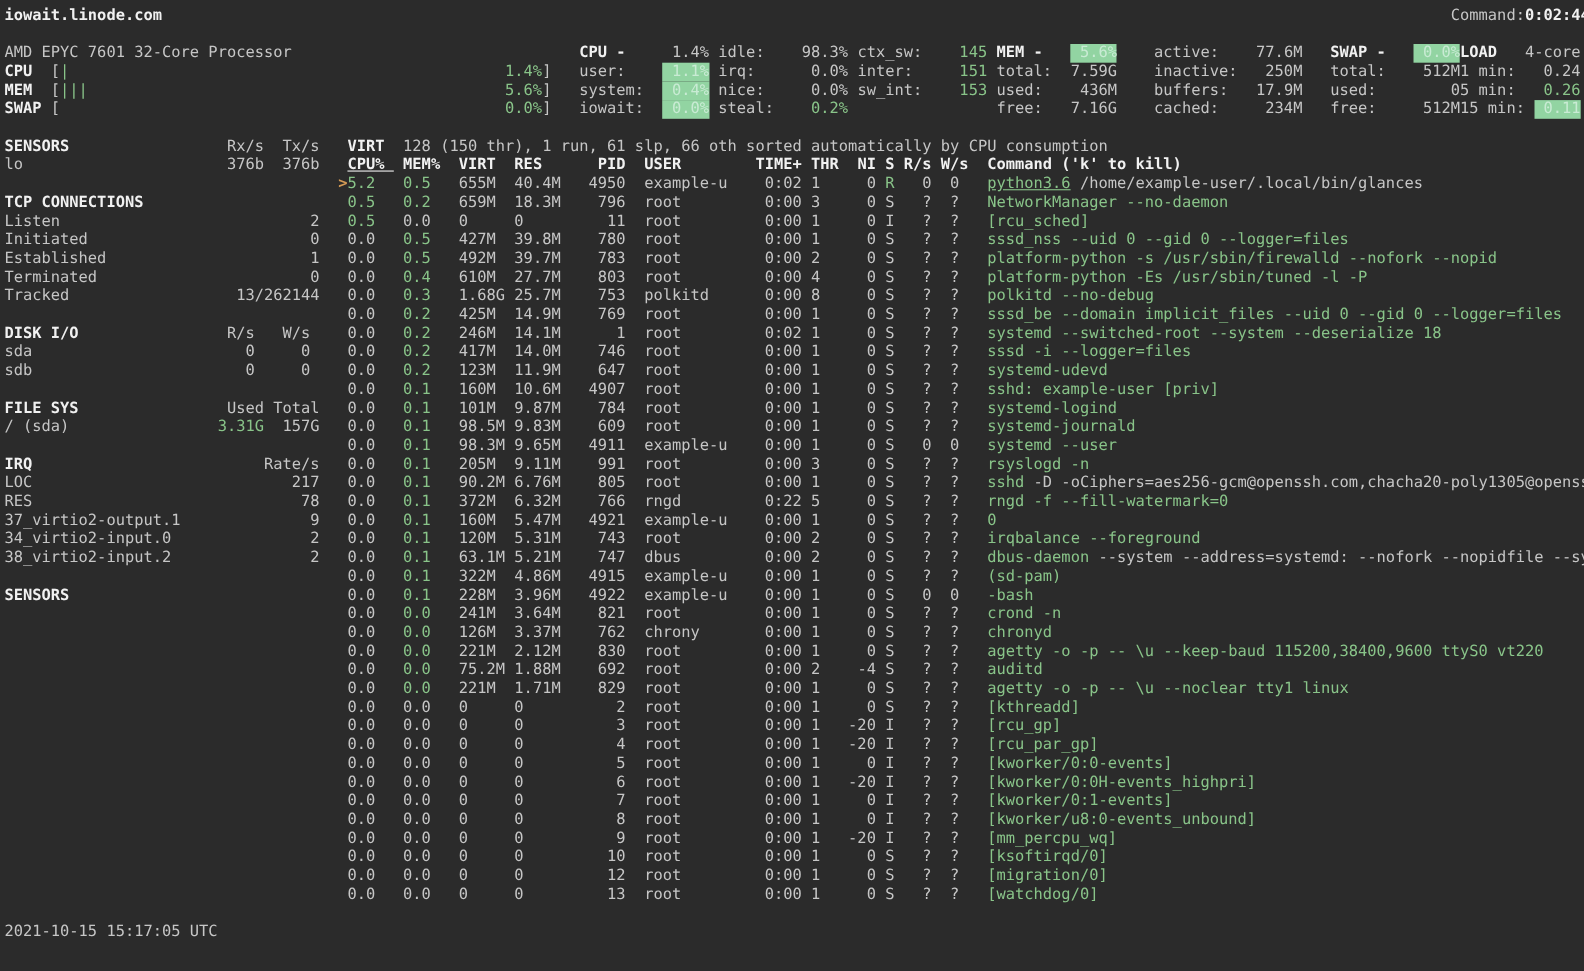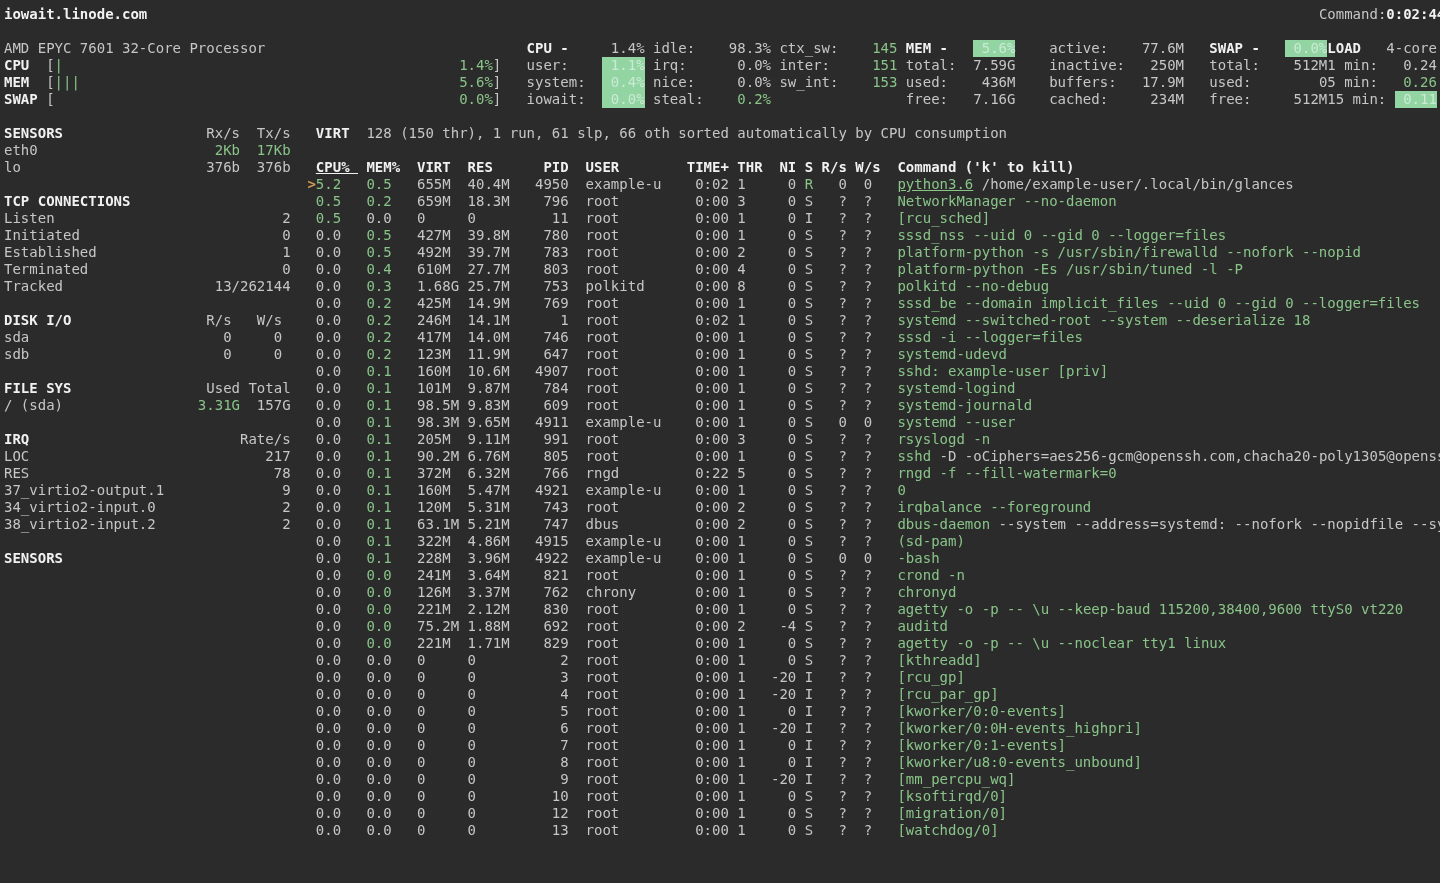--- a/index.html
+++ b/index.html
@@ -22,21 +22,20 @@
 
 <div id="term">
     <div class="ln"><span class="w" style="left: 0ch;">iowait.linode.com</span><span class="d" style="left: 156ch;">Command:</span><span class="w" style="left: 164ch;">0:02:44</span></div>
     <div class="ln"></div>
     <div class="ln"><span class="d" style="left: 0ch;">AMD EPYC 7601 32-Core Processor</span><span class="w" style="left: 62ch;">CPU -</span><span class="d" style="left: 72ch;">1.4%</span><span class="d" style="left: 77ch;">idle:</span><span class="d" style="left: 86ch;">98.3%</span><span class="d" style="left: 92ch;">ctx_sw:</span><span class="g" style="left: 103ch;">145</span><span class="w" style="left: 107ch;">MEM -</span><span class="hl" style="left: 115ch;"> 5.6%</span><span class="d" style="left: 124ch;">active:</span><span class="d" style="left: 135ch;">77.6M</span><span class="w" style="left: 143ch;">SWAP -</span><span class="hl" style="left: 152ch;"> 0.0%</span><span class="w" style="left: 157ch;">LOAD</span><span class="d" style="left: 164ch;">4-core</span></div>
     <div class="ln"><span class="w" style="left: 0ch;">CPU</span><span class="d" style="left: 5ch;">[</span><span class="g" style="left: 6ch;">|</span><span class="g" style="left: 54ch;">1.4%</span><span class="d" style="left: 58ch;">]</span><span class="d" style="left: 62ch;">user:</span><span class="hl" style="left: 71ch;"> 1.1%</span><span class="d" style="left: 77ch;">irq:</span><span class="d" style="left: 87ch;">0.0%</span><span class="d" style="left: 92ch;">inter:</span><span class="g" style="left: 103ch;">151</span><span class="d" style="left: 107ch;">total:</span><span class="d" style="left: 115ch;">7.59G</span><span class="d" style="left: 124ch;">inactive:</span><span class="d" style="left: 136ch;">250M</span><span class="d" style="left: 143ch;">total:</span><span class="d" style="left: 153ch;">512M</span><span class="d" style="left: 157ch;">1 min:</span><span class="d" style="left: 166ch;">0.24</span></div>
     <div class="ln"><span class="w" style="left: 0ch;">MEM</span><span class="d" style="left: 5ch;">[</span><span class="g" style="left: 6ch;">|||</span><span class="g" style="left: 54ch;">5.6%</span><span class="d" style="left: 58ch;">]</span><span class="d" style="left: 62ch;">system:</span><span class="hl" style="left: 71ch;"> 0.4%</span><span class="d" style="left: 77ch;">nice:</span><span class="d" style="left: 87ch;">0.0%</span><span class="d" style="left: 92ch;">sw_int:</span><span class="g" style="left: 103ch;">153</span><span class="d" style="left: 107ch;">used:</span><span class="d" style="left: 116ch;">436M</span><span class="d" style="left: 124ch;">buffers:</span><span class="d" style="left: 135ch;">17.9M</span><span class="d" style="left: 143ch;">used:</span><span class="d" style="left: 156ch;">0</span><span class="d" style="left: 157ch;">5 min:</span><span class="g" style="left: 166ch;">0.26</span></div>
     <div class="ln"><span class="w" style="left: 0ch;">SWAP</span><span class="d" style="left: 5ch;">[</span><span class="g" style="left: 54ch;">0.0%</span><span class="d" style="left: 58ch;">]</span><span class="d" style="left: 62ch;">iowait:</span><span class="hl" style="left: 71ch;"> 0.0%</span><span class="d" style="left: 77ch;">steal:</span><span class="g" style="left: 87ch;">0.2%</span><span class="d" style="left: 107ch;">free:</span><span class="d" style="left: 115ch;">7.16G</span><span class="d" style="left: 124ch;">cached:</span><span class="d" style="left: 136ch;">234M</span><span class="d" style="left: 143ch;">free:</span><span class="d" style="left: 153ch;">512M</span><span class="d" style="left: 157ch;">15 min:</span><span class="hl" style="left: 165ch;"> 0.11</span></div>
     <div class="ln"></div>
     <div class="ln"><span class="w" style="left: 0ch;">SENSORS</span><span class="d" style="left: 24ch;">Rx/s</span><span class="d" style="left: 30ch;">Tx/s</span><span class="w" style="left: 37ch;">VIRT</span><span class="d" style="left: 43ch;">128 (150 thr), 1 run, 61 slp, 66 oth sorted automatically by CPU consumption</span></div>
-    <div class="ln"><span class="d" style="left: 0ch;">eth0</span><span class="g" style="left: 25ch;">2Kb</span><span class="g" style="left: 30ch;">17Kb</span></div>
     <div class="ln"><span class="d" style="left: 0ch;">lo</span><span class="d" style="left: 24ch;">376b</span><span class="d" style="left: 30ch;">376b</span><span class="wu" style="left: 37ch;">CPU% </span><span class="w" style="left: 43ch;">MEM%</span><span class="w" style="left: 49ch;">VIRT</span><span class="w" style="left: 55ch;">RES</span><span class="w" style="left: 64ch;">PID</span><span class="w" style="left: 69ch;">USER</span><span class="w" style="left: 81ch;">TIME+</span><span class="w" style="left: 87ch;">THR</span><span class="w" style="left: 92ch;">NI</span><span class="w" style="left: 95ch;">S</span><span class="w" style="left: 97ch;">R/s</span><span class="w" style="left: 101ch;">W/s</span><span class="w" style="left: 106ch;">Command ('k' to kill)</span></div>
     <div class="ln"><span class="o" style="left: 36ch;">&gt;</span><span class="g" style="left: 37ch;">5.2</span><span class="g" style="left: 43ch;">0.5</span><span class="d" style="left: 49ch;">655M</span><span class="d" style="left: 55ch;">40.4M</span><span class="d" style="left: 63ch;">4950</span><span class="d" style="left: 69ch;">example-u</span><span class="d" style="left: 82ch;">0:02</span><span class="d" style="left: 87ch;">1</span><span class="d" style="left: 93ch;">0</span><span class="g" style="left: 95ch;">R</span><span class="d" style="left: 99ch;">0</span><span class="d" style="left: 102ch;">0</span><span class="g u" style="left: 106ch;">python3.6</span><span class="d" style="left: 115ch;"> /home/example-user/.local/bin/glances</span></div>
     <div class="ln"><span class="w" style="left: 0ch;">TCP CONNECTIONS</span><span class="g" style="left: 37ch;">0.5</span><span class="g" style="left: 43ch;">0.2</span><span class="d" style="left: 49ch;">659M</span><span class="d" style="left: 55ch;">18.3M</span><span class="d" style="left: 64ch;">796</span><span class="d" style="left: 69ch;">root</span><span class="d" style="left: 82ch;">0:00</span><span class="d" style="left: 87ch;">3</span><span class="d" style="left: 93ch;">0</span><span class="d" style="left: 95ch;">S</span><span class="d" style="left: 99ch;">?</span><span class="d" style="left: 102ch;">?</span><span class="g" style="left: 106ch;">NetworkManager</span><span class="g" style="left: 120ch;"> --no-daemon</span></div>
     <div class="ln"><span class="d" style="left: 0ch;">Listen</span><span class="d" style="left: 33ch;">2</span><span class="g" style="left: 37ch;">0.5</span><span class="d" style="left: 43ch;">0.0</span><span class="d" style="left: 49ch;">0</span><span class="d" style="left: 55ch;">0</span><span class="d" style="left: 65ch;">11</span><span class="d" style="left: 69ch;">root</span><span class="d" style="left: 82ch;">0:00</span><span class="d" style="left: 87ch;">1</span><span class="d" style="left: 93ch;">0</span><span class="d" style="left: 95ch;">I</span><span class="d" style="left: 99ch;">?</span><span class="d" style="left: 102ch;">?</span><span class="g" style="left: 106ch;">[rcu_sched]</span></div>
     <div class="ln"><span class="d" style="left: 0ch;">Initiated</span><span class="d" style="left: 33ch;">0</span><span class="d" style="left: 37ch;">0.0</span><span class="g" style="left: 43ch;">0.5</span><span class="d" style="left: 49ch;">427M</span><span class="d" style="left: 55ch;">39.8M</span><span class="d" style="left: 64ch;">780</span><span class="d" style="left: 69ch;">root</span><span class="d" style="left: 82ch;">0:00</span><span class="d" style="left: 87ch;">1</span><span class="d" style="left: 93ch;">0</span><span class="d" style="left: 95ch;">S</span><span class="d" style="left: 99ch;">?</span><span class="d" style="left: 102ch;">?</span><span class="g" style="left: 106ch;">sssd_nss</span><span class="g" style="left: 114ch;"> --uid 0 --gid 0 --logger=files</span></div>
     <div class="ln"><span class="d" style="left: 0ch;">Established</span><span class="d" style="left: 33ch;">1</span><span class="d" style="left: 37ch;">0.0</span><span class="g" style="left: 43ch;">0.5</span><span class="d" style="left: 49ch;">492M</span><span class="d" style="left: 55ch;">39.7M</span><span class="d" style="left: 64ch;">783</span><span class="d" style="left: 69ch;">root</span><span class="d" style="left: 82ch;">0:00</span><span class="d" style="left: 87ch;">2</span><span class="d" style="left: 93ch;">0</span><span class="d" style="left: 95ch;">S</span><span class="d" style="left: 99ch;">?</span><span class="d" style="left: 102ch;">?</span><span class="g" style="left: 106ch;">platform-python</span><span class="g" style="left: 121ch;"> -s /usr/sbin/firewalld --nofork --nopid</span></div>
     <div class="ln"><span class="d" style="left: 0ch;">Terminated</span><span class="d" style="left: 33ch;">0</span><span class="d" style="left: 37ch;">0.0</span><span class="g" style="left: 43ch;">0.4</span><span class="d" style="left: 49ch;">610M</span><span class="d" style="left: 55ch;">27.7M</span><span class="d" style="left: 64ch;">803</span><span class="d" style="left: 69ch;">root</span><span class="d" style="left: 82ch;">0:00</span><span class="d" style="left: 87ch;">4</span><span class="d" style="left: 93ch;">0</span><span class="d" style="left: 95ch;">S</span><span class="d" style="left: 99ch;">?</span><span class="d" style="left: 102ch;">?</span><span class="g" style="left: 106ch;">platform-python</span><span class="g" style="left: 121ch;"> -Es /usr/sbin/tuned -l -P</span></div>
     <div class="ln"><span class="d" style="left: 0ch;">Tracked</span><span class="d" style="left: 25ch;">13/262144</span><span class="d" style="left: 37ch;">0.0</span><span class="g" style="left: 43ch;">0.3</span><span class="d" style="left: 49ch;">1.68G</span><span class="d" style="left: 55ch;">25.7M</span><span class="d" style="left: 64ch;">753</span><span class="d" style="left: 69ch;">polkitd</span><span class="d" style="left: 82ch;">0:00</span><span class="d" style="left: 87ch;">8</span><span class="d" style="left: 93ch;">0</span><span class="d" style="left: 95ch;">S</span><span class="d" style="left: 99ch;">?</span><span class="d" style="left: 102ch;">?</span><span class="g" style="left: 106ch;">polkitd</span><span class="g" style="left: 113ch;"> --no-debug</span></div>
     <div class="ln"><span class="d" style="left: 37ch;">0.0</span><span class="g" style="left: 43ch;">0.2</span><span class="d" style="left: 49ch;">425M</span><span class="d" style="left: 55ch;">14.9M</span><span class="d" style="left: 64ch;">769</span><span class="d" style="left: 69ch;">root</span><span class="d" style="left: 82ch;">0:00</span><span class="d" style="left: 87ch;">1</span><span class="d" style="left: 93ch;">0</span><span class="d" style="left: 95ch;">S</span><span class="d" style="left: 99ch;">?</span><span class="d" style="left: 102ch;">?</span><span class="g" style="left: 106ch;">sssd_be</span><span class="g" style="left: 113ch;"> --domain implicit_files --uid 0 --gid 0 --logger=files</span></div>
     <div class="ln"><span class="w" style="left: 0ch;">DISK I/O</span><span class="d" style="left: 24ch;">R/s</span><span class="d" style="left: 30ch;">W/s</span><span class="d" style="left: 37ch;">0.0</span><span class="g" style="left: 43ch;">0.2</span><span class="d" style="left: 49ch;">246M</span><span class="d" style="left: 55ch;">14.1M</span><span class="d" style="left: 66ch;">1</span><span class="d" style="left: 69ch;">root</span><span class="d" style="left: 82ch;">0:02</span><span class="d" style="left: 87ch;">1</span><span class="d" style="left: 93ch;">0</span><span class="d" style="left: 95ch;">S</span><span class="d" style="left: 99ch;">?</span><span class="d" style="left: 102ch;">?</span><span class="g" style="left: 106ch;">systemd</span><span class="g" style="left: 113ch;"> --switched-root --system --deserialize 18</span></div>
@@ -64,14 +63,15 @@
     <div class="ln"><span class="d" style="left: 37ch;">0.0</span><span class="d" style="left: 43ch;">0.0</span><span class="d" style="left: 49ch;">0</span><span class="d" style="left: 55ch;">0</span><span class="d" style="left: 66ch;">4</span><span class="d" style="left: 69ch;">root</span><span class="d" style="left: 82ch;">0:00</span><span class="d" style="left: 87ch;">1</span><span class="d" style="left: 91ch;">-20</span><span class="d" style="left: 95ch;">I</span><span class="d" style="left: 99ch;">?</span><span class="d" style="left: 102ch;">?</span><span class="g" style="left: 106ch;">[rcu_par_gp]</span></div>
     <div class="ln"><span class="d" style="left: 37ch;">0.0</span><span class="d" style="left: 43ch;">0.0</span><span class="d" style="left: 49ch;">0</span><span class="d" style="left: 55ch;">0</span><span class="d" style="left: 66ch;">5</span><span class="d" style="left: 69ch;">root</span><span class="d" style="left: 82ch;">0:00</span><span class="d" style="left: 87ch;">1</span><span class="d" style="left: 93ch;">0</span><span class="d" style="left: 95ch;">I</span><span class="d" style="left: 99ch;">?</span><span class="d" style="left: 102ch;">?</span><span class="g" style="left: 106ch;">[kworker/0:0-events]</span></div>
     <div class="ln"><span class="d" style="left: 37ch;">0.0</span><span class="d" style="left: 43ch;">0.0</span><span class="d" style="left: 49ch;">0</span><span class="d" style="left: 55ch;">0</span><span class="d" style="left: 66ch;">6</span><span class="d" style="left: 69ch;">root</span><span class="d" style="left: 82ch;">0:00</span><span class="d" style="left: 87ch;">1</span><span class="d" style="left: 91ch;">-20</span><span class="d" style="left: 95ch;">I</span><span class="d" style="left: 99ch;">?</span><span class="d" style="left: 102ch;">?</span><span class="g" style="left: 106ch;">[kworker/0:0H-events_highpri]</span></div>
     <div class="ln"><span class="d" style="left: 37ch;">0.0</span><span class="d" style="left: 43ch;">0.0</span><span class="d" style="left: 49ch;">0</span><span class="d" style="left: 55ch;">0</span><span class="d" style="left: 66ch;">7</span><span class="d" style="left: 69ch;">root</span><span class="d" style="left: 82ch;">0:00</span><span class="d" style="left: 87ch;">1</span><span class="d" style="left: 93ch;">0</span><span class="d" style="left: 95ch;">I</span><span class="d" style="left: 99ch;">?</span><span class="d" style="left: 102ch;">?</span><span class="g" style="left: 106ch;">[kworker/0:1-events]</span></div>
     <div class="ln"><span class="d" style="left: 37ch;">0.0</span><span class="d" style="left: 43ch;">0.0</span><span class="d" style="left: 49ch;">0</span><span class="d" style="left: 55ch;">0</span><span class="d" style="left: 66ch;">8</span><span class="d" style="left: 69ch;">root</span><span class="d" style="left: 82ch;">0:00</span><span class="d" style="left: 87ch;">1</span><span class="d" style="left: 93ch;">0</span><span class="d" style="left: 95ch;">I</span><span class="d" style="left: 99ch;">?</span><span class="d" style="left: 102ch;">?</span><span class="g" style="left: 106ch;">[kworker/u8:0-events_unbound]</span></div>
     <div class="ln"><span class="d" style="left: 37ch;">0.0</span><span class="d" style="left: 43ch;">0.0</span><span class="d" style="left: 49ch;">0</span><span class="d" style="left: 55ch;">0</span><span class="d" style="left: 66ch;">9</span><span class="d" style="left: 69ch;">root</span><span class="d" style="left: 82ch;">0:00</span><span class="d" style="left: 87ch;">1</span><span class="d" style="left: 91ch;">-20</span><span class="d" style="left: 95ch;">I</span><span class="d" style="left: 99ch;">?</span><span class="d" style="left: 102ch;">?</span><span class="g" style="left: 106ch;">[mm_percpu_wq]</span></div>
     <div class="ln"><span class="d" style="left: 37ch;">0.0</span><span class="d" style="left: 43ch;">0.0</span><span class="d" style="left: 49ch;">0</span><span class="d" style="left: 55ch;">0</span><span class="d" style="left: 65ch;">10</span><span class="d" style="left: 69ch;">root</span><span class="d" style="left: 82ch;">0:00</span><span class="d" style="left: 87ch;">1</span><span class="d" style="left: 93ch;">0</span><span class="d" style="left: 95ch;">S</span><span class="d" style="left: 99ch;">?</span><span class="d" style="left: 102ch;">?</span><span class="g" style="left: 106ch;">[ksoftirqd/0]</span></div>
     <div class="ln"><span class="d" style="left: 37ch;">0.0</span><span class="d" style="left: 43ch;">0.0</span><span class="d" style="left: 49ch;">0</span><span class="d" style="left: 55ch;">0</span><span class="d" style="left: 65ch;">12</span><span class="d" style="left: 69ch;">root</span><span class="d" style="left: 82ch;">0:00</span><span class="d" style="left: 87ch;">1</span><span class="d" style="left: 93ch;">0</span><span class="d" style="left: 95ch;">S</span><span class="d" style="left: 99ch;">?</span><span class="d" style="left: 102ch;">?</span><span class="g" style="left: 106ch;">[migration/0]</span></div>
     <div class="ln"><span class="d" style="left: 37ch;">0.0</span><span class="d" style="left: 43ch;">0.0</span><span class="d" style="left: 49ch;">0</span><span class="d" style="left: 55ch;">0</span><span class="d" style="left: 65ch;">13</span><span class="d" style="left: 69ch;">root</span><span class="d" style="left: 82ch;">0:00</span><span class="d" style="left: 87ch;">1</span><span class="d" style="left: 93ch;">0</span><span class="d" style="left: 95ch;">S</span><span class="d" style="left: 99ch;">?</span><span class="d" style="left: 102ch;">?</span><span class="g" style="left: 106ch;">[watchdog/0]</span></div>
     <div class="ln"></div>
+    <div class="ln"><span class="d" style="left: 0ch;">2021-10-15 15:17:05 UTC</span></div>
     <div class="ln"></div>
   </div>
 
 </body></html>

